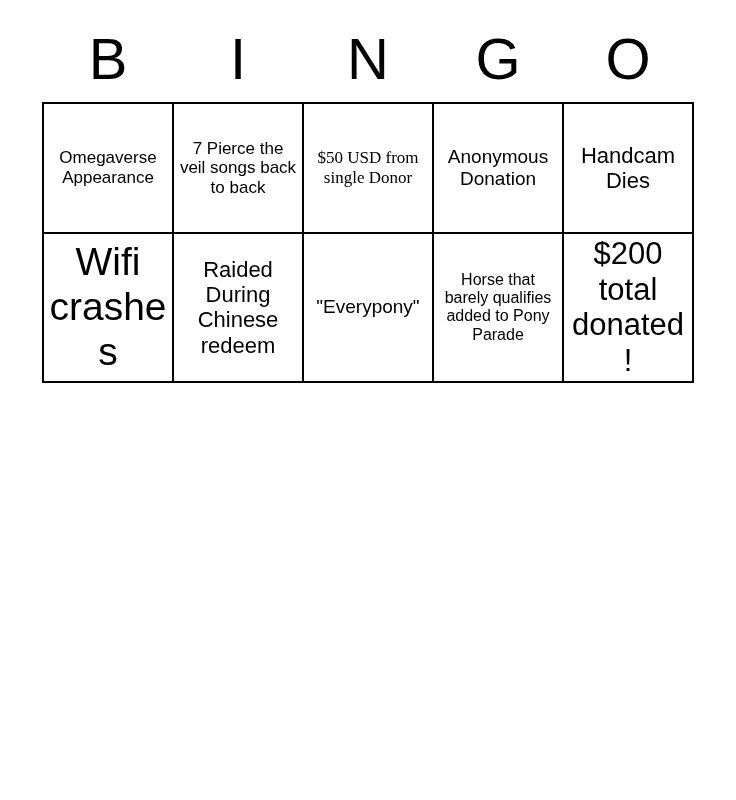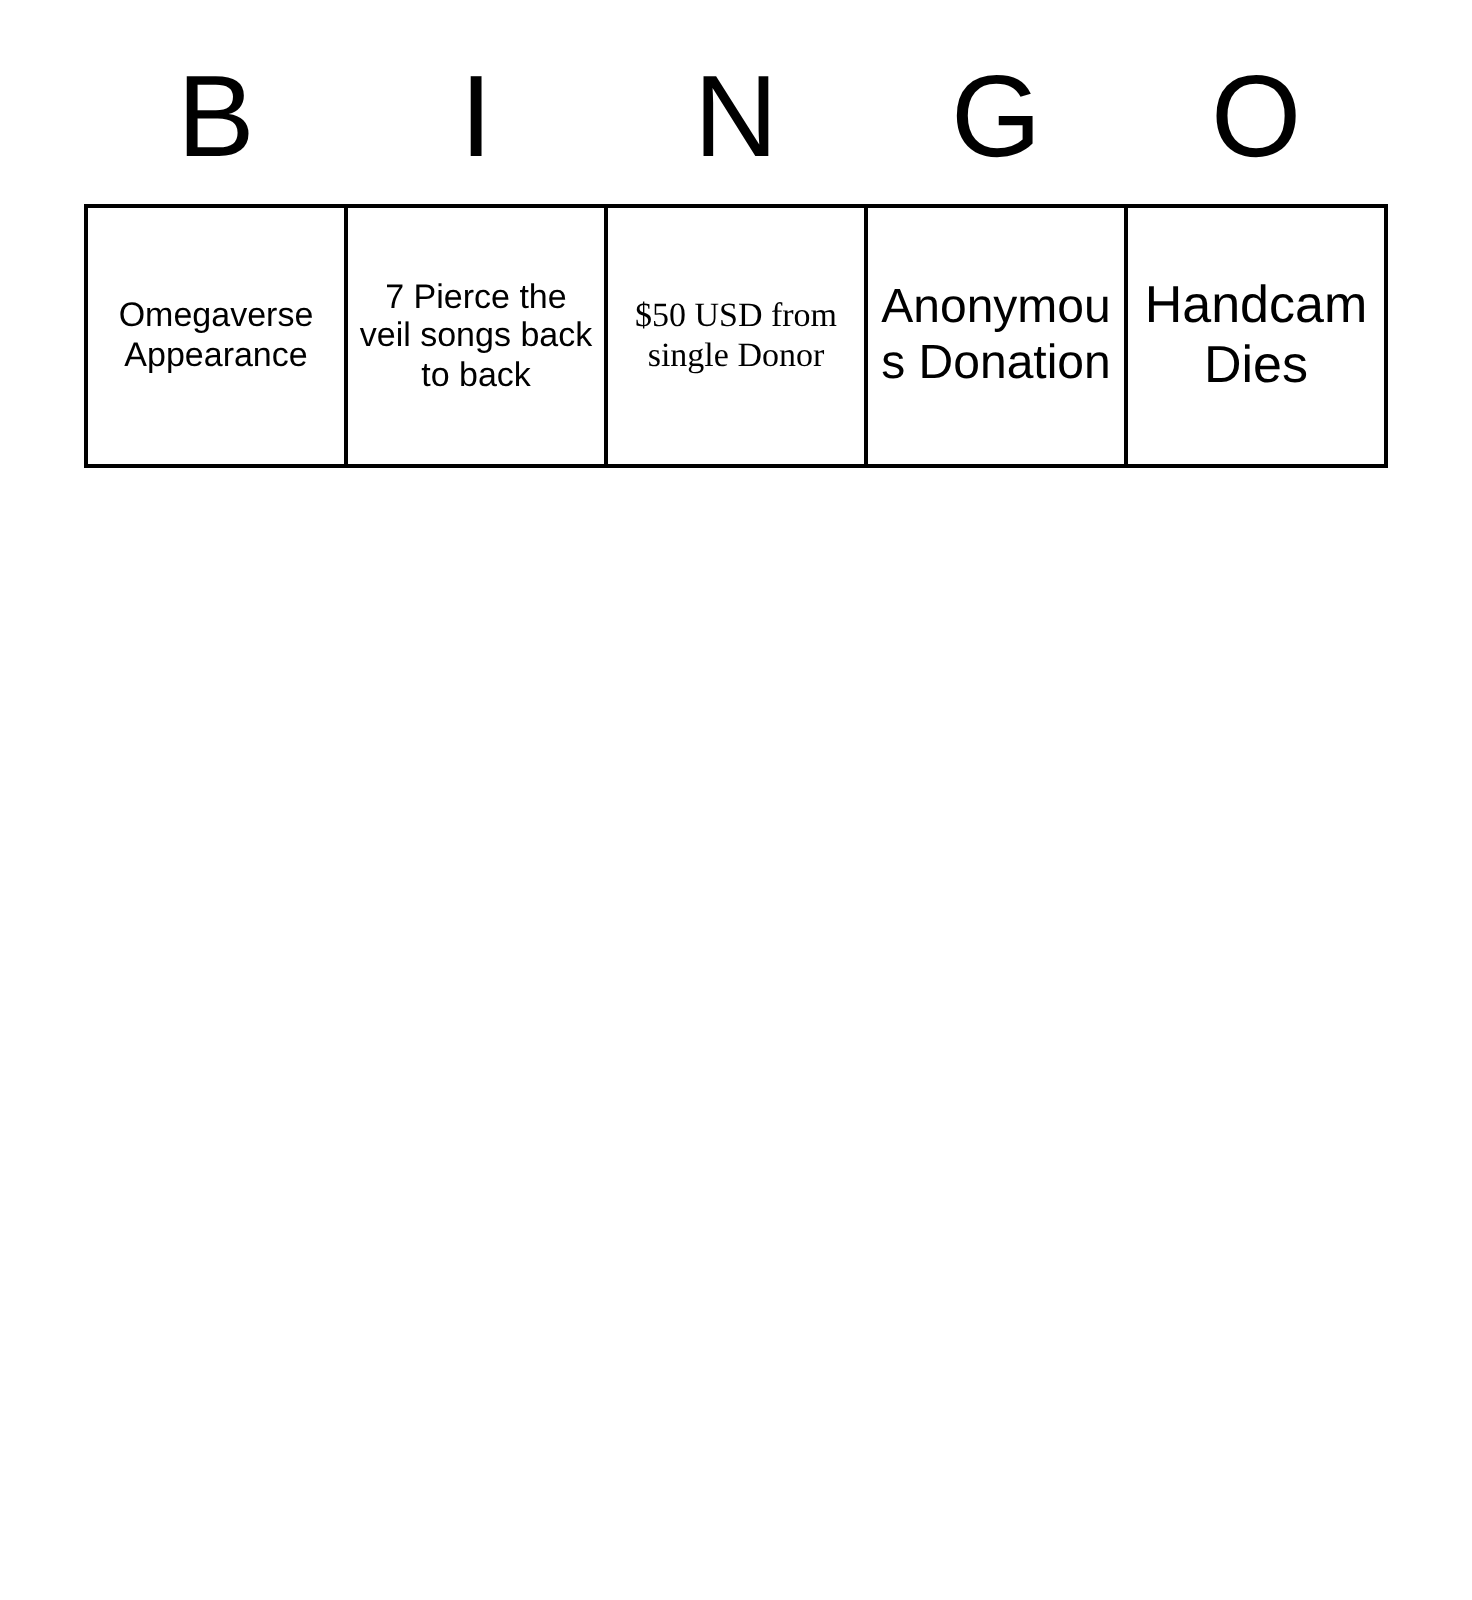--- a/index.html
+++ b/index.html
@@ -49,23 +49,23 @@
     text-align: center;
     vertical-align: middle;
     padding: 2px 4px;
     box-sizing: border-box;
     overflow: hidden;
     word-wrap: break-word;
     line-height: 1.15;
   }
   .fs-12 { font-size: 16px; }
   .fs-13 { font-size: 17px; }
-  .fs-15 { font-size: 24px; margin-top: 40px; }
+  .fs-15 { font-size: 19px; margin-top: 40px; }
   .fs-17 { font-size: 17px; font-family: Liberation Serif, serif; }
-  .fs-20 { font-size: 26px; }
+  .fs-20 { font-size: 22px; }
   .fs-24 { font-size: 31px; }
   .fs-30 { font-size: 39px; }
   .fs-36 { font-size: 44px; }
 </style>
 </head>
 <body>
 
 <div id="card">
 
   <div id="header">
@@ -78,16 +78,23 @@
 
   <table id="grid">
     <tbody>
       <tr>
         <td class="fs-13">Omegaverse Appearance</td>
         <td class="fs-13">7 Pierce the veil songs back to back</td>
         <td class="fs-17">$50 USD from single Donor</td>
         <td class="fs-15">Anonymous Donation</td>
         <td class="fs-20">Handcam Dies</td>
       </tr>
+      <tr>
+        <td class="fs-30">Wifi crashes</td>
+        <td class="fs-20">Raided During Chinese redeem</td>
+        <td class="fs-15">"Everypony"</td>
+        <td class="fs-12">Horse that barely qualifies added to Pony Parade</td>
+        <td class="fs-24">$200 total donated!</td>
+      </tr>
     </tbody>
   </table>
 
 </div>
 
 </body></html>

